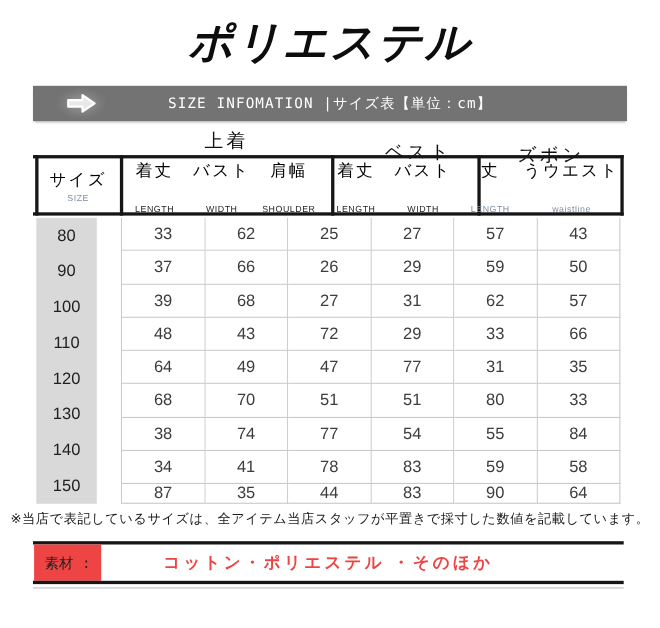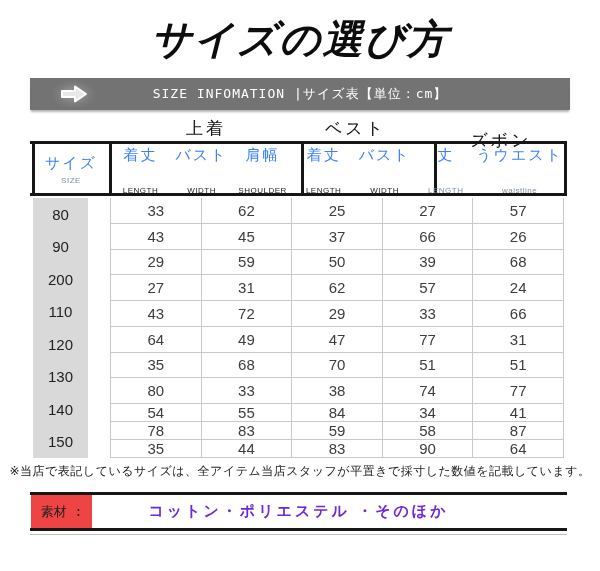--- a/index.html
+++ b/index.html
@@ -30,21 +30,21 @@
   }
   .info-text{
     width:100%;text-align:center;color:#ffffff;font-size:13px;
     letter-spacing:1px;font-family:"DejaVu Sans Mono","Liberation Sans",monospace;
   }
 
   
   .grp{position:absolute;top:116px;height:25px;line-height:25px;text-align:center;
        font-size:17px;letter-spacing:3px;color:#111;}
   .grp-uwagi{left:110px;width:192px;}
-  .grp-vest{left:289px;width:133px;}
+  .grp-vest{left:314px;width:133px;margin-top:10px;}
   .grp-pants{left:435px;width:132px;margin-top:12px;}
 
   
   .hline{position:absolute;background:#161616;height:3px;}
   .hl-1{left:30px;top:141px;width:537px;}
   .hl-2{left:30px;top:193px;width:537px;}
   .hl-3{left:30px;top:492px;width:537px;}
   .hl-4{left:30px;top:528px;width:537px;}
   .hl-5{left:30px;top:534px;width:537px;height:1px;background:#bdbdbd;}
   .vline{position:absolute;background:#161616;width:3px;top:141px;height:55px;}
@@ -53,35 +53,35 @@
   
   .size-hcell{
     position:absolute;left:35px;top:146px;width:72px;height:46px;
     display:flex;flex-direction:column;align-items:center;justify-content:center;gap:3px;
   }
   .col-headers{
     position:absolute;left:110px;top:146px;width:453px;height:46px;
     display:grid;grid-template-columns:repeat(7,1fr);
   }
   .hcell{display:flex;flex-direction:column;align-items:center;justify-content:center;gap:21px;overflow:visible;}
-  .hjp{font-size:15px;letter-spacing:2px;color:#3b82f6;white-space:nowrap;}
+  .hjp{font-size:15px;letter-spacing:2px;color:#000000;white-space:nowrap;}
   .hen{font-size:8px;letter-spacing:0.5px;color:#1c1c1c;white-space:nowrap;}
   .muted .hen{color:#7e8ea0;}
   .size-hcell .hen{color:#7e8ea0;}
 
   
   .size-col{
     position:absolute;left:33px;top:198px;width:55px;height:260px;
     background:#d9d9d9;display:grid;grid-template-rows:repeat(8,1fr);
   }
   .size-label{display:flex;align-items:center;justify-content:center;
     font-size:15px;color:#1f1f1f;}
   .data-grid{
     position:absolute;left:110px;top:198px;width:453px;height:260px;
-    display:grid;grid-template-columns:repeat(5,1fr);grid-template-rows:repeat(8,1fr);
+    display:grid;grid-template-columns:repeat(6,1fr);grid-template-rows:repeat(8,1fr);
     border-left:1px solid #c9c9c9;
   }
   .cell{
     display:flex;align-items:center;justify-content:center;
     font-size:15px;color:#3d3d3d;background:#ffffff;
     border-right:1px solid #c9c9c9;border-bottom:1px solid #c9c9c9;
   }
 
   
   .note{
@@ -91,29 +91,29 @@
 
   
   .material-label{
     position:absolute;left:31px;top:495px;width:61px;height:33px;
     background:#ef4444;display:flex;align-items:center;justify-content:center;
     font-size:13px;color:#222;font-family:Liberation Mono, monospace;
   }
   .material-value{
     position:absolute;left:30px;top:495px;width:537px;height:33px;
     display:flex;align-items:center;justify-content:center;
-    font-size:15px;font-weight:bold;letter-spacing:3px;color:#6d28d9;
+    font-size:15px;font-weight:bold;letter-spacing:3px;color:#ef4444;
   }
 </style>
 </head>
 <body>
 
 <div class="page">
 
-  <div class="title">サイズの選び方</div>
+  <div class="title">ポリエステル</div>
 
   <div class="info-bar">
     <span class="arrow-wrap">
       <svg width="30" height="20" viewBox="0 0 30 20">
         <path d="M3 7 L16 7 L16 2.5 L27 10 L16 17.5 L16 13 L3 13 Z" fill="#e8e8e8" stroke="#ffffff" stroke-width="2" stroke-linejoin="round"></path>
       </svg>
     </span>
     <span class="info-text">SIZE INFOMATION |サイズ表【単位：cm】</span>
   </div>
 
@@ -161,48 +161,47 @@
       </div>
       <div class="hcell muted">
         <div class="hjp">うウエスト</div>
         <div class="hen">waistline</div>
       </div>
     </div>
 
   <div class="size-col" id="size-col">
       <div class="size-label">80</div>
       <div class="size-label">90</div>
-      <div class="size-label">200</div>
+      <div class="size-label">100</div>
       <div class="size-label">110</div>
       <div class="size-label">120</div>
       <div class="size-label">130</div>
       <div class="size-label">140</div>
       <div class="size-label">150</div>
     </div>
   <div class="data-grid" id="data-grid">
       <div class="cell">33</div>
       <div class="cell">62</div>
       <div class="cell">25</div>
       <div class="cell">27</div>
       <div class="cell">57</div>
       <div class="cell">43</div>
-      <div class="cell">45</div>
       <div class="cell">37</div>
       <div class="cell">66</div>
       <div class="cell">26</div>
       <div class="cell">29</div>
       <div class="cell">59</div>
       <div class="cell">50</div>
       <div class="cell">39</div>
       <div class="cell">68</div>
       <div class="cell">27</div>
       <div class="cell">31</div>
       <div class="cell">62</div>
       <div class="cell">57</div>
-      <div class="cell">24</div>
+      <div class="cell">48</div>
       <div class="cell">43</div>
       <div class="cell">72</div>
       <div class="cell">29</div>
       <div class="cell">33</div>
       <div class="cell">66</div>
       <div class="cell">64</div>
       <div class="cell">49</div>
       <div class="cell">47</div>
       <div class="cell">77</div>
       <div class="cell">31</div>

